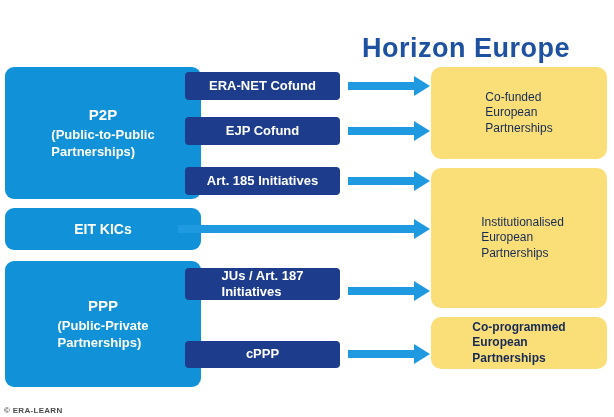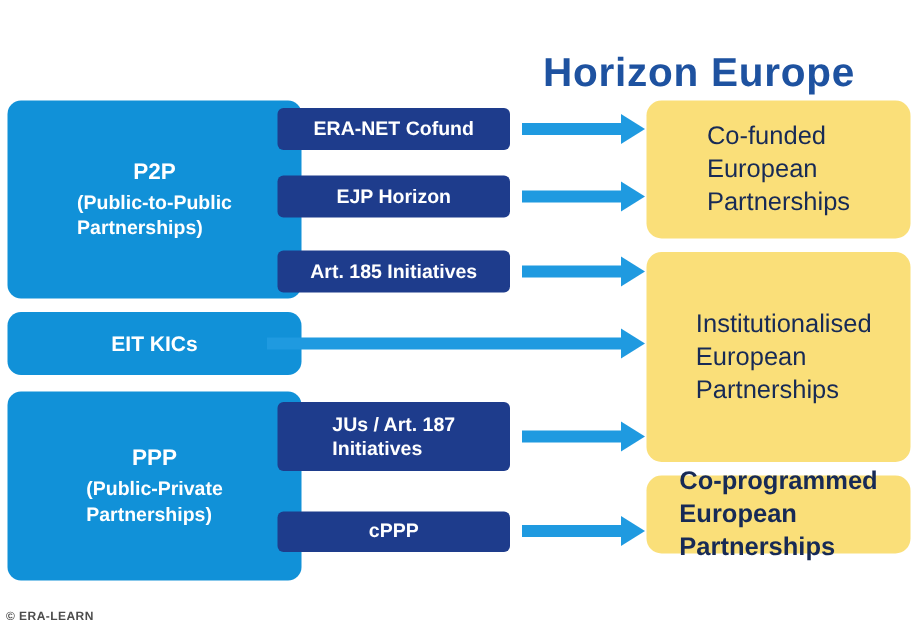--- a/index.html
+++ b/index.html
@@ -64,30 +64,30 @@
     border-radius:4px;
     color:#ffffff;
     font-weight:bold;
     font-size:13px;
     line-height:1.25;
     padding:2px 8px;
   }
   #eranet{top:72px;height:28px;}
   #ejp{top:117px;height:28px;}
   #art185{top:167px;height:28px;}
-  #jus{top:268px;height:46px;}
+  #jus{top:268px;height:32px;}
   #cppp{top:341px;height:27px;}
 
   .box-right{
     left:431px;
     width:176px;
     background:var(--yellow);
     border-radius:10px;
     color:var(--yellow-text);
-    font-size:17px;
+    font-size:12px;
     font-weight:normal;
     line-height:1.3;
     white-space:pre-line;
     padding:4px 8px;
   }
   #cofunded{top:67px;height:92px;}
   #institutionalised{top:168px;height:140px;padding-left:15px;}
   #coprogrammed{top:317px;height:52px;font-weight:bold;}
 
   .arrow{position:absolute;height:20px;}
@@ -136,21 +136,21 @@
   <div class="box box-left" id="eit">
     <div class="title">EIT KICs</div>
   </div>
   <div class="box box-left" id="ppp">
     <div class="title">PPP</div>
     <div class="subtitle">(Public-Private
 Partnerships)</div>
   </div>
 
   <div class="box box-mid" id="eranet" style="white-space:pre-line;">ERA-NET Cofund</div>
-  <div class="box box-mid" id="ejp" style="white-space:pre-line;">EJP Horizon</div>
+  <div class="box box-mid" id="ejp" style="white-space:pre-line;">EJP Cofund</div>
   <div class="box box-mid" id="art185" style="white-space:pre-line;">Art. 185 Initiatives</div>
   <div class="box box-mid" id="jus" style="white-space:pre-line;">JUs / Art. 187
 Initiatives</div>
   <div class="box box-mid" id="cppp" style="white-space:pre-line;">cPPP</div>
 
   <div class="arrow" id="arrow-eranet">
     <div class="shaft"></div>
     <div class="head"></div>
   </div>
   <div class="arrow" id="arrow-ejp">

